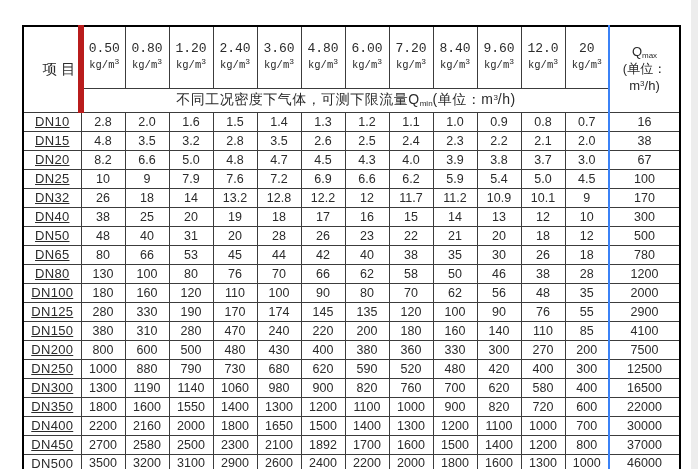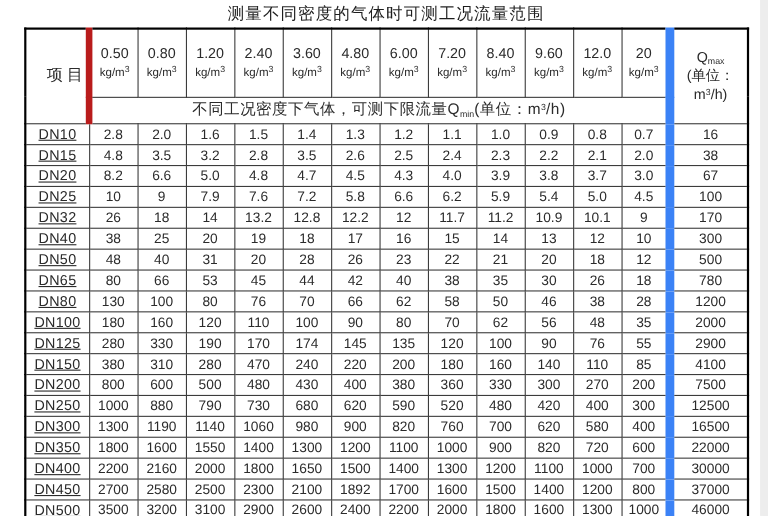--- a/index.html
+++ b/index.html
@@ -29,37 +29,36 @@
     border: 1px solid #3c3c3c;
     text-align: center; vertical-align: middle;
     font-weight: normal; color: #2b2b2b;
     overflow: hidden; white-space: nowrap;
   }
   .item-th { width: 58px; border-right: 6px solid #b91c1c; }
   .item-label {
     display: inline-block; width: 17px; font-size: 14.5px;
     line-height: 1.55; word-break: break-all; letter-spacing: 4px;
   }
-  .density-th { width: 44px; height: 53px; font-size: 13px; line-height: 1.25; padding: 14px 0; }
+  .density-th { width: 44px; height: 53px; font-size: 13px; line-height: 1.25; padding: 14px 0; font-family: Liberation Mono, monospace; }
   .density-th .unit { font-size: 10.5px; }
-  .qmax-col { border-left: 8px solid #3b82f6; }
+  .qmax-col { border-left: 2px solid #3b82f6; }
   .qmax-th { width: 71px; font-size: 13px; }
   .qmax-th .qline { line-height: 1.3; }
   .subheader-th { height: 24px; font-size: 14px; letter-spacing: 0.5px; }
   sub, sup { font-size: 8px; letter-spacing: 0; }
   sub { vertical-align: -2px; }
   sup { vertical-align: 4px; }
   tbody th.dn { height: 19px; font-size: 13px; letter-spacing: 0.3px; text-decoration: underline; }
   tbody td.val { height: 19px; font-size: 12.5px; }
 </style>
 </head>
 <body>
 
 <div class="page">
-  <div class="title">测量不同密度的气体时可测工况流量范围</div>
 
   <table class="flow-table">
     <thead>
       <tr>
         <th class="item-th" rowspan="2">
           <span class="item-label">项目</span>
         </th>
 
         <th class="density-th"><span>0.50</span><br><span class="unit"><span>kg/m</span><sup>3</sup></span></th>
           <th class="density-th"><span>0.80</span><br><span class="unit"><span>kg/m</span><sup>3</sup></span></th>
@@ -134,21 +133,21 @@
           <td class="val">3.0</td>
           <td class="val qmax-col">67</td>
         </tr>
         <tr>
           <th class="dn">DN25</th>
           <td class="val">10</td>
           <td class="val">9</td>
           <td class="val">7.9</td>
           <td class="val">7.6</td>
           <td class="val">7.2</td>
-          <td class="val">5.8</td>
+          <td class="val">6.9</td>
           <td class="val">6.6</td>
           <td class="val">6.2</td>
           <td class="val">5.9</td>
           <td class="val">5.4</td>
           <td class="val">5.0</td>
           <td class="val">4.5</td>
           <td class="val qmax-col">100</td>
         </tr>
         <tr>
           <th class="dn">DN32</th>

